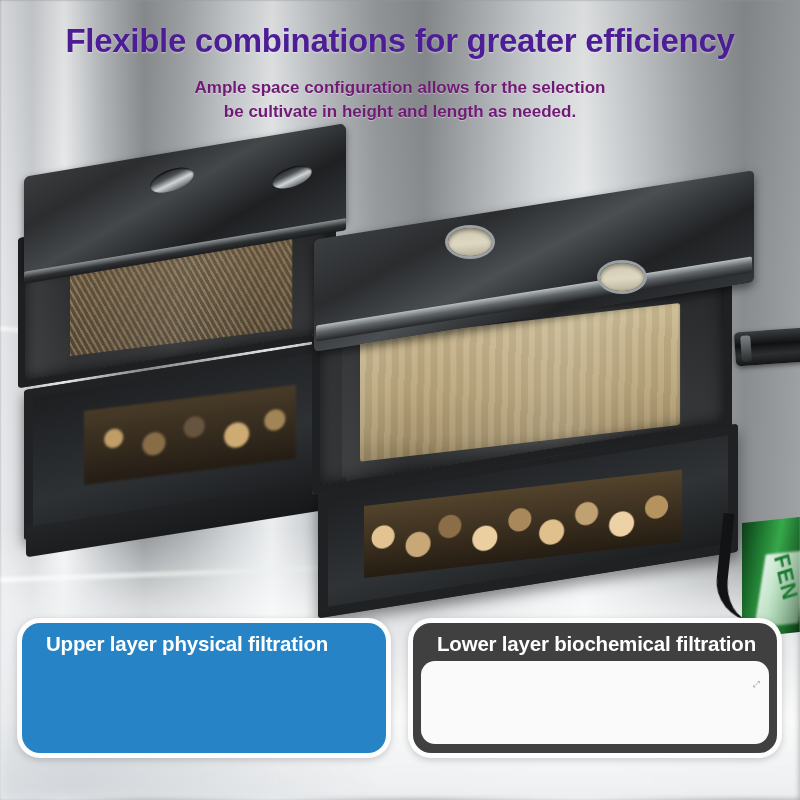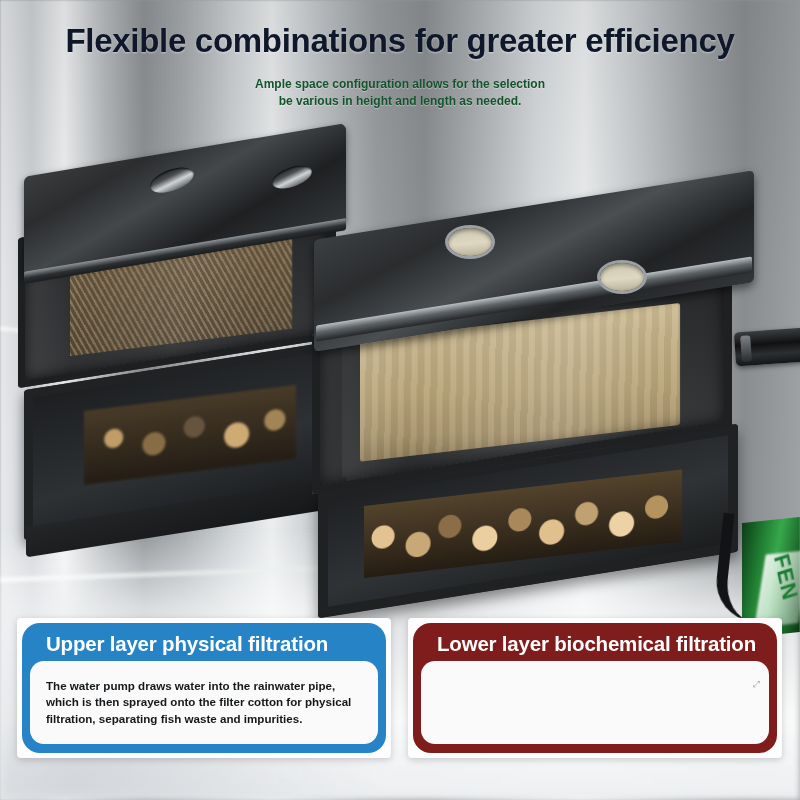--- a/index.html
+++ b/index.html
@@ -273,50 +273,50 @@
     position:absolute; left:20px; top:46px;
     font-size:22px; font-weight:700; color:#1d7a33;
     transform:rotate(78deg); letter-spacing:1px;
     filter:blur(.6px);
     white-space:nowrap;
   }
 
   
   #header { position:absolute; left:0; right:0; top:22px; text-align:center; }
   #page-title {
-    font-size:33px; font-weight:700; color:#0f172a;
+    font-size:33px; font-weight:700; color:#4c1d95;
     letter-spacing:-.3px;
     text-shadow:0 1px 2px rgba(255,255,255,.45);
   }
   #subtitle {
     margin-top:16px;
-    font-size:12px; font-weight:700; color:#14532d;
+    font-size:17px; font-weight:700; color:#701a75;
     line-height:1.42;
     text-shadow:0 1px 1px rgba(255,255,255,.4);
   }
   #subtitle span { display:block; }
 
   
   .callout {
     position:absolute; top:618px; width:374px; height:140px;
-    border-radius:4px;
+    border-radius:23px;
     background:#fdfdfd;
     padding:5px;
     box-shadow:0 2px 7px rgba(0,0,0,.18);
   }
   #callout-upper { left:17px; }
   #callout-lower { left:408px; }
   .callout-inner {
     width:100%; height:100%;
     border-radius:18px;
     padding:7px 8px 9px;
     display:flex; flex-direction:column;
   }
   #callout-upper .callout-inner { background:#2684c6; }
-  #callout-lower .callout-inner { background:#7f1d1d; }
+  #callout-lower .callout-inner { background:#404040; }
   .callout-title {
     color:#ffffff;
     font-size:20.5px; font-weight:700;
     text-align:left;
     padding:2px 0 5px 16px;
     letter-spacing:-.2px;
     white-space:nowrap;
   }
   .callout-body {
     flex:1;
@@ -389,30 +389,27 @@
   <div id="green-bottle">
     <div id="green-bottle-label"></div>
     <div id="bottle-text">FEN</div>
   </div>
 </div>
 
 <div id="header">
   <div id="page-title">Flexible combinations for greater efficiency</div>
   <div id="subtitle">
     <span>Ample space configuration allows for the selection</span>
-    <span>be various in height and length as needed.</span>
+    <span>be cultivate in height and length as needed.</span>
   </div>
 </div>
 
 <div class="callout" id="callout-upper">
   <div class="callout-inner">
     <div class="callout-title">Upper layer physical filtration</div>
-    <div class="callout-body">
-      <p>The water pump draws water into the rainwater pipe, which is then sprayed onto the filter cotton for physical filtration, separating fish waste and impurities.</p>
-    </div>
   </div>
 </div>
 
 <div class="callout" id="callout-lower">
   <div class="callout-inner">
     <div class="callout-title">Lower layer biochemical filtration</div>
     <div class="callout-body">
       <span class="resize-glyph">⤢</span>
     </div>
   </div>

